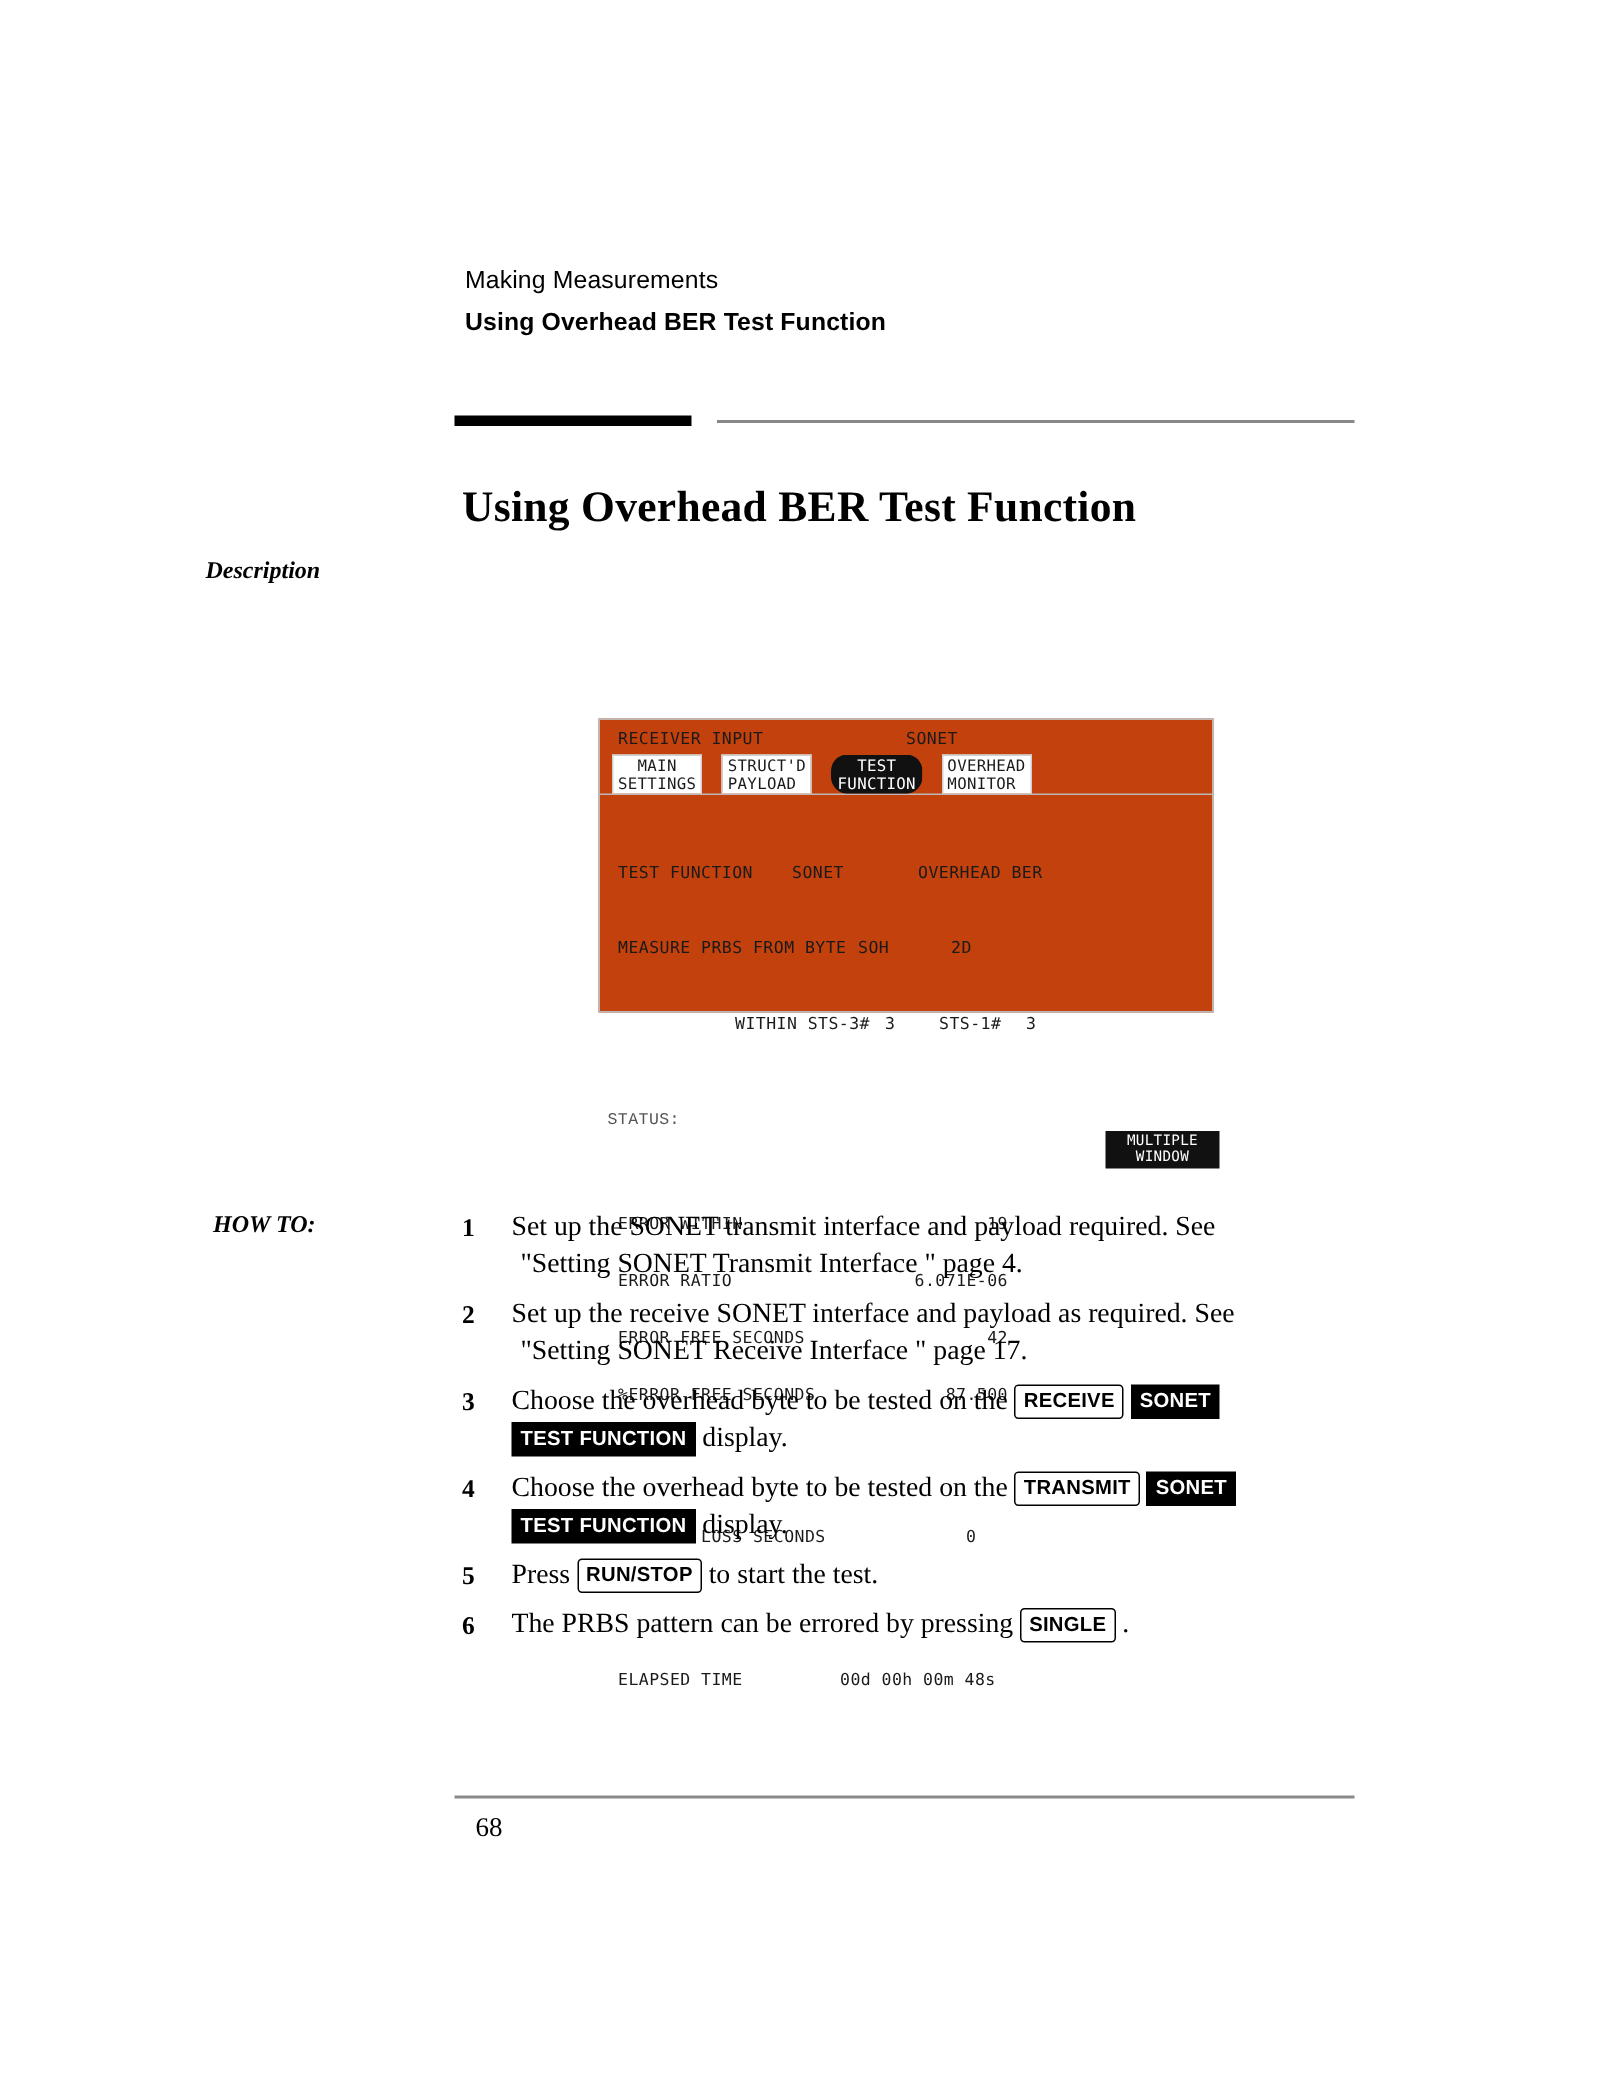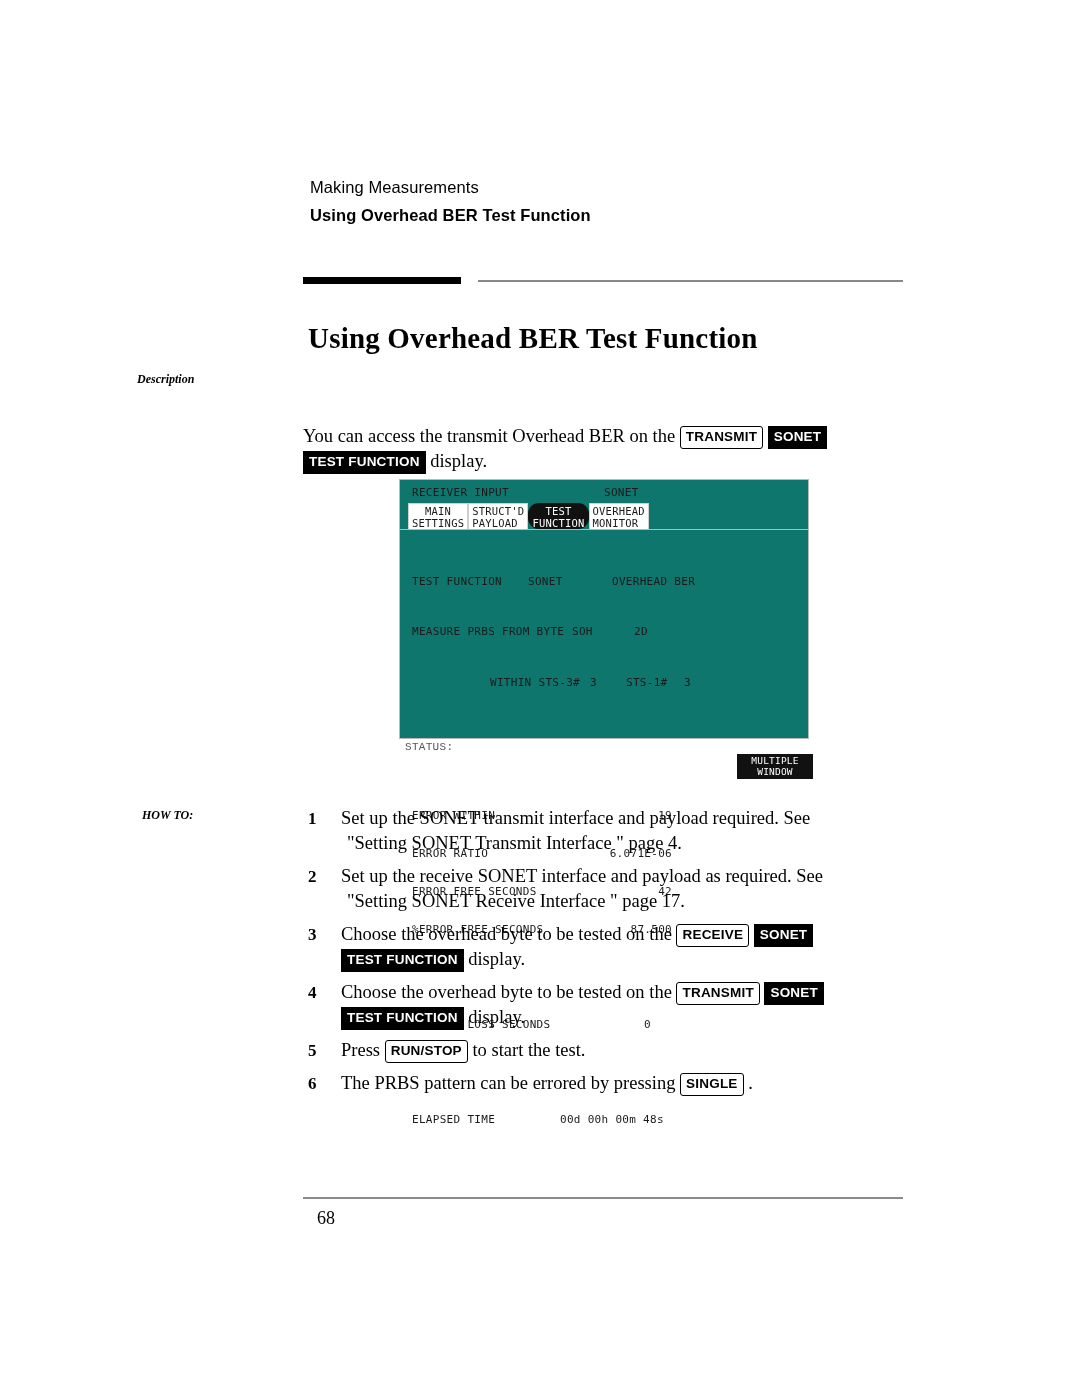--- a/index.html
+++ b/index.html
@@ -79,21 +79,21 @@
     font-size: 29px;
     letter-spacing: 0.2px;
   }
 
   
   .sidelabel {
     position: absolute;
     font-family: "Liberation Serif", serif;
     font-weight: bold;
     font-style: italic;
-    font-size: 12px;
+    font-size: 16px;
   }
   #label-description { left: 137px; top: 372px; }
   #label-howto       { left: 142px; top: 808px; font-style: italic; }
 
   .bodycol {
     position: absolute;
     left: 303px;
     width: 605px;
     font-size: 18.5px;
     line-height: 25px;
@@ -130,23 +130,23 @@
     position: absolute;
     left: 399px;
     top: 479px;
     width: 412px;
     height: 300px;
   }
   .crt {
     position: absolute;
     left: 0; top: 0;
     width: 410px;
-    height: 260px;
+    height: 196px;
     border: 1.5px solid #b9b9b9;
-    background: #0f766e;
+    background: #c2410c;
     box-sizing: border-box;
     text-decoration: underline;
   }
   .crt-top {
     position: absolute;
     left: 0; top: 0;
     right: 0;
     height: 50px;
     border-bottom: 1.5px solid #b9b9b9;
     box-sizing: border-box;
@@ -167,20 +167,21 @@
   }
   .crt-title-row .t-left { position: absolute; left: 0; top: 0; }
   .crt-title-row .t-right { position: absolute; left: 192px; top: 0; }
 
   .tabs {
     position: absolute;
     left: 8px;
     top: 23px;
     display: flex;
     align-items: flex-start;
+    gap: 13px;
   }
   .tab {
     font-family: "DejaVu Sans Mono", monospace;
     font-size: 10.5px;
     line-height: 12px;
     letter-spacing: 0.2px;
     color: #1a1a1a;
     text-align: center;
     padding: 1px 3px 0 3px;
     border-left: 1px solid #cfcfcf;
@@ -292,27 +293,20 @@
   <div class="rule-wrap">
     <div class="rule-thick"></div>
     <div class="rule-thin"></div>
   </div>
 
   <h1 class="main-title">Using Overhead BER Test Function</h1>
 
   <div class="sidelabel" id="label-description">Description</div>
 
 
-  <div class="bodycol" id="para-2">
-    <span>You can access the transmit Overhead BER on the</span>
-    <span class="key outline">TRANSMIT</span>
-    <span class="key solid">SONET</span>
-    <span class="key solid">TEST FUNCTION</span>
-    <span>display.</span>
-  </div>
 
   <div class="figure">
 
     <div class="crt">
 
       <div class="crt-top">
         <div class="crt-title-row lcd">
           <span class="t-left">RECEIVER INPUT</span>
           <span class="t-right">SONET</span>
         </div>

